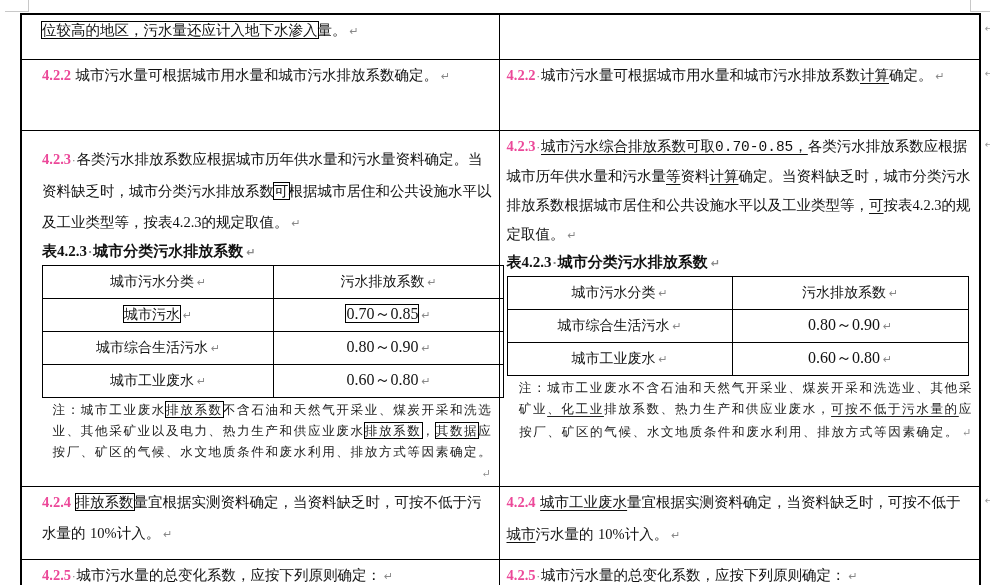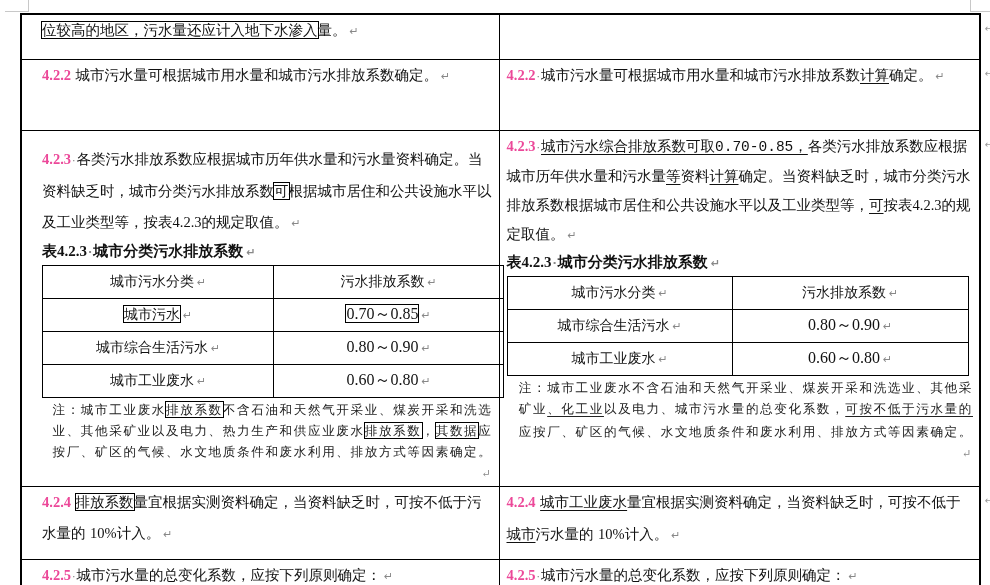--- a/index.html
+++ b/index.html
@@ -124,21 +124,21 @@
           <td><span class="num">0.80～0.90</span><span class="para-mark">↵</span></td>
         </tr>
         <tr>
           <td><span>城市工业废水</span><span class="para-mark">↵</span></td>
           <td><span class="num">0.60～0.80</span><span class="para-mark">↵</span></td>
         </tr>
       </tbody>
             </table>
       </div>
       <div class="note">
-        <span>注：城市工业废水不含石油和天然气开采业、煤炭开采和洗选业、其他采矿业</span><span class="ul">、化工业</span><span>以及电力、城市污水量的总变化系数，</span><span class="ul">可按不低于污水量的</span><span>应按厂、矿区的气候、水文地质条件和废水利用、排放方式等因素确定。</span><span class="para-mark">↵</span>
+        <span>注：城市工业废水不含石油和天然气开采业、煤炭开采和洗选业、其他采矿业</span><span class="ul">、化工业</span><span>排放系数、热力生产和供应业废水，</span><span class="ul">可按不低于污水量的</span><span>应按厂、矿区的气候、水文地质条件和废水利用、排放方式等因素确定。</span><span class="para-mark">↵</span>
       </div>
       <span class="right-edge-mark" style="top:-2px">↵</span>
     </td>
   </tr>
 
   <tr class="row-d">
     <td class="left">
       <span class="secnum">4.2.4</span>
       <span class="boxed">排放系数</span><span>量宜根据实测资料确定，当资料缺乏时，可按不低于污水量的 </span><span class="num">10%</span><span>计入。</span><span class="para-mark">↵</span>
     </td>

